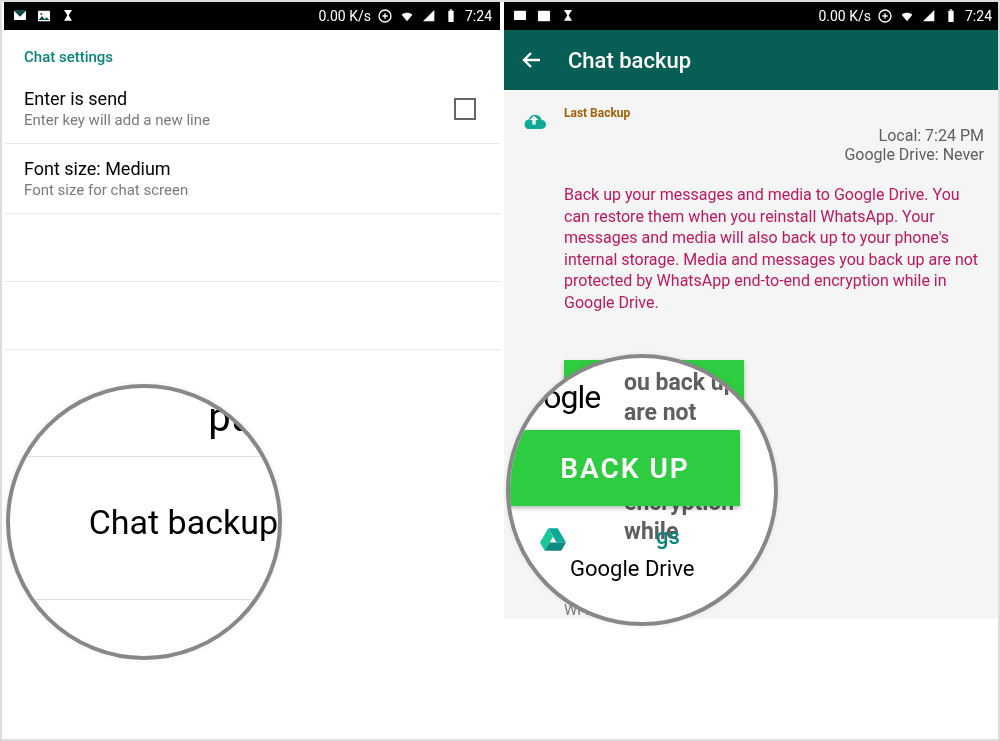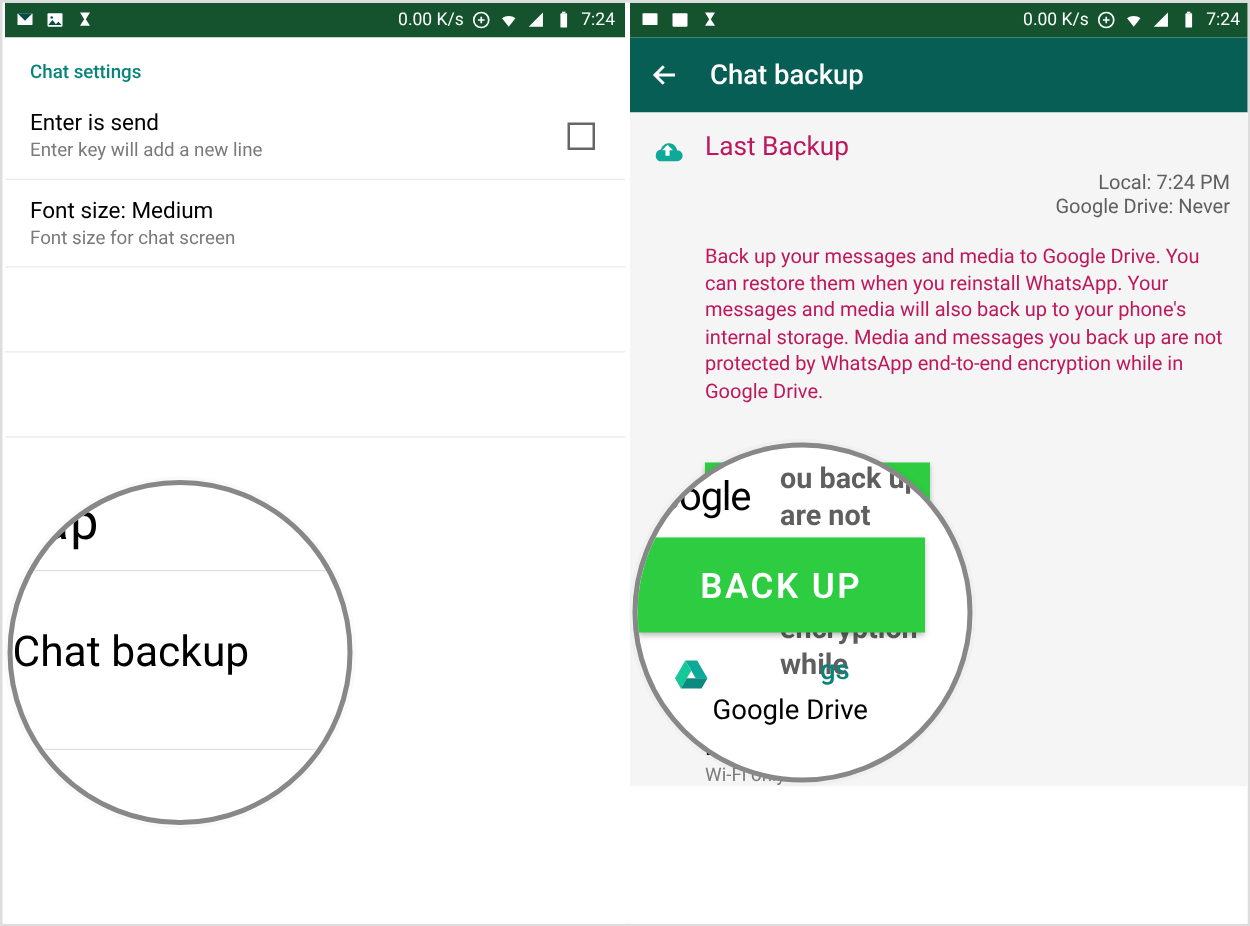--- a/index.html
+++ b/index.html
@@ -3,21 +3,21 @@
 <meta charset="utf-8">
 <style>
   * { box-sizing: border-box; margin: 0; padding: 0; }
   html, body { width: 1000px; height: 741px; background: #ffffff; font-family: Roboto, Arial, sans-serif; }
   .canvas { position: relative; width: 1000px; height: 741px; border: 2px solid #dddddd; overflow: hidden; }
   .phone { position: absolute; top: 0; width: 496px; height: 737px; background: #ffffff; overflow: hidden; }
   .phone.left  { left: 2px; }
   .phone.right { left: 502px; }
 
   
-  .statusbar { height: 28px; background: #14532d; color: #ffffff; font-size: 14px;
+  .statusbar { height: 28px; background: #000000; color: #ffffff; font-size: 14px;
                display: flex; align-items: center; padding: 0 8px; }
   .statusbar .left-icons  { display:flex; gap:8px; }
   .statusbar .spacer { flex:1; }
   .statusbar .right-icons { display:flex; align-items:center; gap:6px; }
   .sb-icon { display:inline-flex; width:16px; height:16px; color:#fff; }
   .sb-icon svg { width:100%; height:100%; }
 
   
   .appbar { height: 60px; background: #075e54; color: #ffffff; display:flex; align-items:center;
             padding: 0 16px; gap: 24px; }
@@ -33,38 +33,38 @@
   .section-label { padding: 18px 20px 8px 20px; font-size:15px; color:#088478; font-weight:500; }
   .list-item.with-check { position:relative; }
   .checkbox { position:absolute; right:24px; top:50%; transform:translateY(-50%);
               width:22px; height:22px; border:2px solid #666; }
 
   
   .backup-wrap { background:#f5f5f5; }
   .backup-section { padding: 16px 16px 16px 60px; position:relative; }
   .backup-section .lead-icon { position:absolute; left:16px; top:18px; width:28px; height:22px; }
   .backup-section .lead-icon svg{width:100%;height:100%;}
-  .backup-title { color:#be185d; font-size:21px; font-weight:400; margin-bottom:6px; }
+  .backup-title { color:#a16207; font-size:12px; font-weight:700; margin-bottom:6px; }
   .backup-line  { color:#5f5f5f; font-size:16px;text-align:right; }
   .backup-para  { margin-top:20px; color:#be185d; font-size:16px; line-height:1.35; }
   .backup-btn   { margin: 30px 0 18px 60px; width:180px; height:54px; background:#2ecc40;
                   color:#fff; font-size:22px; font-weight:600; letter-spacing:1px;
                   display:flex; align-items:center; justify-content:center;
                   box-shadow:0 2px 4px rgba(0,0,0,.25); }
   .gd-section { padding: 8px 16px 0 60px; position:relative; }
   .gd-section .lead-icon { position:absolute; left:16px; top:6px; width:28px; height:24px; }
   .gd-section .lead-icon svg{width:100%;height:100%;}
   .gd-title { color:#088478; font-size:17px; font-weight:500; margin-bottom:6px; }
   .gd-row   { margin-top:12px; }
   .gd-row .primary{ font-size:18px; color:#000; }
   .gd-row .secondary{ font-size:15px; color:#7a7a7a; margin-top:2px;}
 
   
   .mag { position:absolute; border-radius:50%; border:4px solid #888; background:#fff;
-         display:flex; align-items:center; justify-content:flex-start; text-align:center;
+         display:flex; align-items:center; justify-content:flex-end; text-align:center;
          box-shadow:0 0 0 3px rgba(0,0,0,.02); overflow:hidden; }
   .mag-left  { left: 4px; top: 382px; width:276px; height:276px; }
   .mag-left::before, .mag-left::after{content:"";position:absolute;left:0;right:0;height:1px;background:#e0e0e0;}
   .mag-left::before{top:68px;}
   .mag-left::after{bottom:56px;}
   .mag-left .lbl { font-size:34px; color:#000; }
   .mag-partial { position:absolute; top:6px; font-size:40px; color:#000; letter-spacing:1px;}
 
   .mag-right { left: 504px; top: 352px; width:272px; height:272px; }
   .mag-right .btn { position:absolute; left:0; top:72px; width:230px; height:76px;

